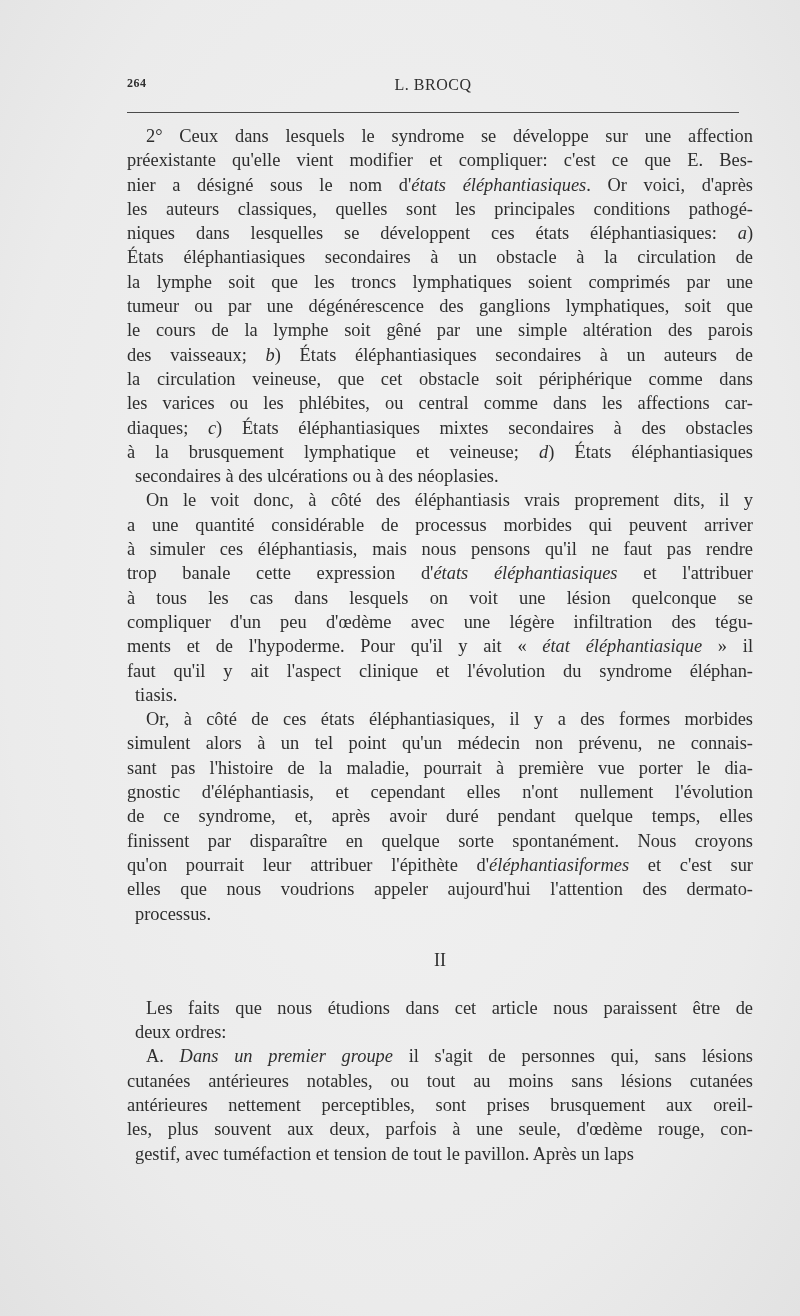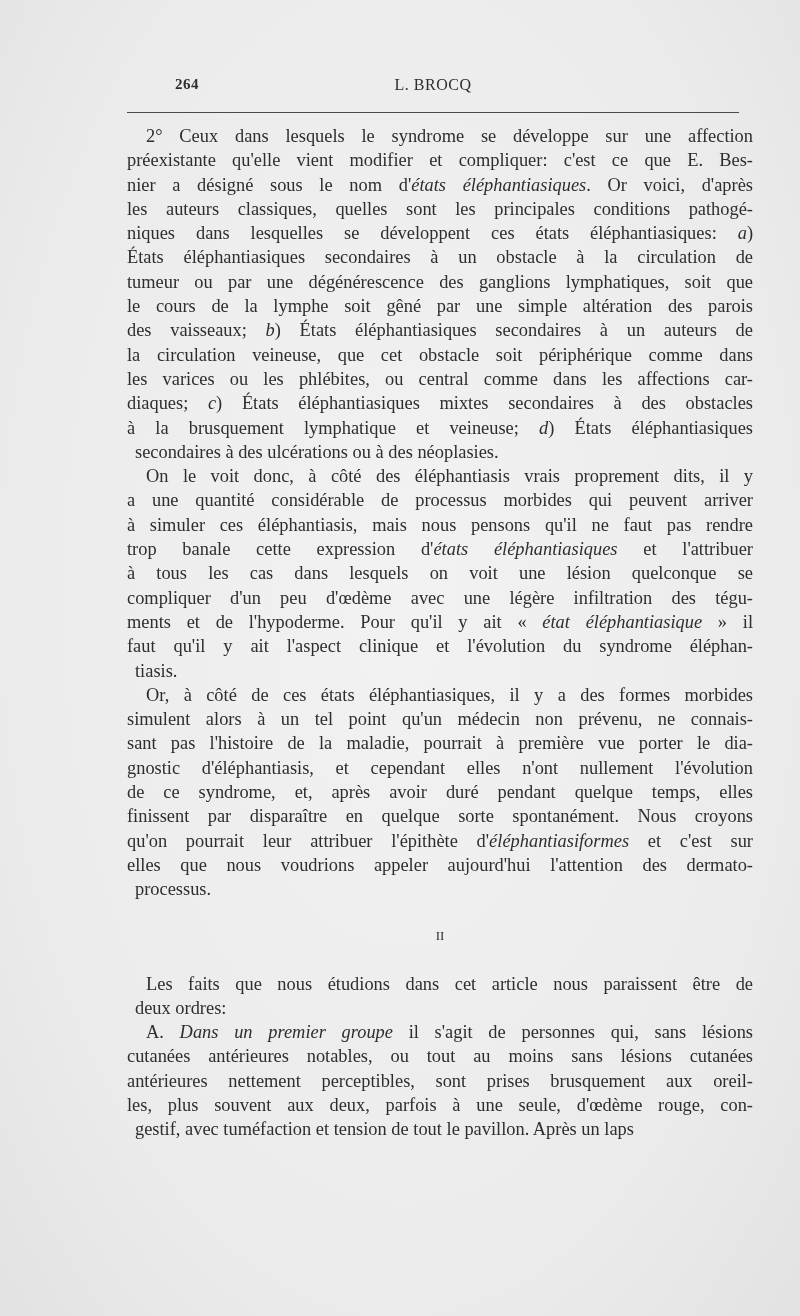--- a/index.html
+++ b/index.html
@@ -11,36 +11,36 @@
     position: relative;
   }
   .page {
     position: absolute; left: 0; top: 0; width: 800px; height: 1316px;
     background: radial-gradient(ellipse at 50% 45%, #f2f2f2 0%, #ebebeb 70%, #e2e2e2 100%);
   }
   .header {
     position: absolute; left: 127px; top: 76px; width: 612px; height: 22px;
     font-size: 16px; letter-spacing: 0.5px;
   }
-  .page-number { position: absolute; left: 0; top: 0; font-weight: bold; font-size: 15px; margin-left: 48px; }
+  .page-number { position: absolute; left: 0; top: 0; font-weight: bold; font-size: 12px; }
   .running-head { position: absolute; left: 0; right: 0; top: 0; text-align: center; }
   .rule {
     position: absolute; left: 127px; top: 112px; width: 612px; height: 0;
     border-top: 1.5px solid #4a4a4a;
   }
   .body-text {
     position: absolute; left: 127px; top: 124px; width: 626px;
     font-size: 18.4px; line-height: 24.3px;
     text-align: justify;
   }
   .line { display: block; text-align: justify; text-align-last: justify; white-space: nowrap; }
   .line.last { text-align-last: left; margin-left: 8px; }
   .para .line:first-child { padding-left: 19px; }
   .section-heading {
-    text-align: center; font-size: 13px; margin: 22px 0 24px 0;
+    text-align: center; font-size: 18px; margin: 22px 0 24px 0;
     height: 24px; line-height: 24px;
   }
   em { font-style: italic; }
 </style>
 </head>
 <body>
 
 <div class="page">
   <div class="header">
     <span class="page-number">264</span>
@@ -50,20 +50,21 @@
 
   <div class="body-text">
     <div id="paras-before">
         <div class="para">
           <span class="line"><span>2° Ceux dans lesquels le syndrome se développe sur une affection</span></span>
           <span class="line"><span>préexistante qu'elle vient modifier et compliquer: c'est ce que E. Bes-</span></span>
           <span class="line"><span>nier a désigné sous le nom d'</span><em>états éléphantiasiques</em><span>. Or voici, d'après</span></span>
           <span class="line"><span>les auteurs classiques, quelles sont les principales conditions pathogé-</span></span>
           <span class="line"><span>niques dans lesquelles se développent ces états éléphantiasiques: </span><em>a</em><span>)</span></span>
           <span class="line"><span>États éléphantiasiques secondaires à un obstacle à la circulation de</span></span>
+          <span class="line"><span>la lymphe soit que les troncs lymphatiques soient comprimés par une</span></span>
           <span class="line"><span>tumeur ou par une dégénérescence des ganglions lymphatiques, soit que</span></span>
           <span class="line"><span>le cours de la lymphe soit gêné par une simple altération des parois</span></span>
           <span class="line"><span>des vaisseaux; </span><em>b</em><span>) États éléphantiasiques secondaires à un auteurs de</span></span>
           <span class="line"><span>la circulation veineuse, que cet obstacle soit périphérique comme dans</span></span>
           <span class="line"><span>les varices ou les phlébites, ou central comme dans les affections car-</span></span>
           <span class="line"><span>diaques; </span><em>c</em><span>) États éléphantiasiques mixtes secondaires à des obstacles</span></span>
           <span class="line"><span>à la brusquement lymphatique et veineuse; </span><em>d</em><span>) États éléphantiasiques</span></span>
           <span class="line last"><span>secondaires à des ulcérations ou à des néoplasies.</span></span>
         </div>
         <div class="para">

